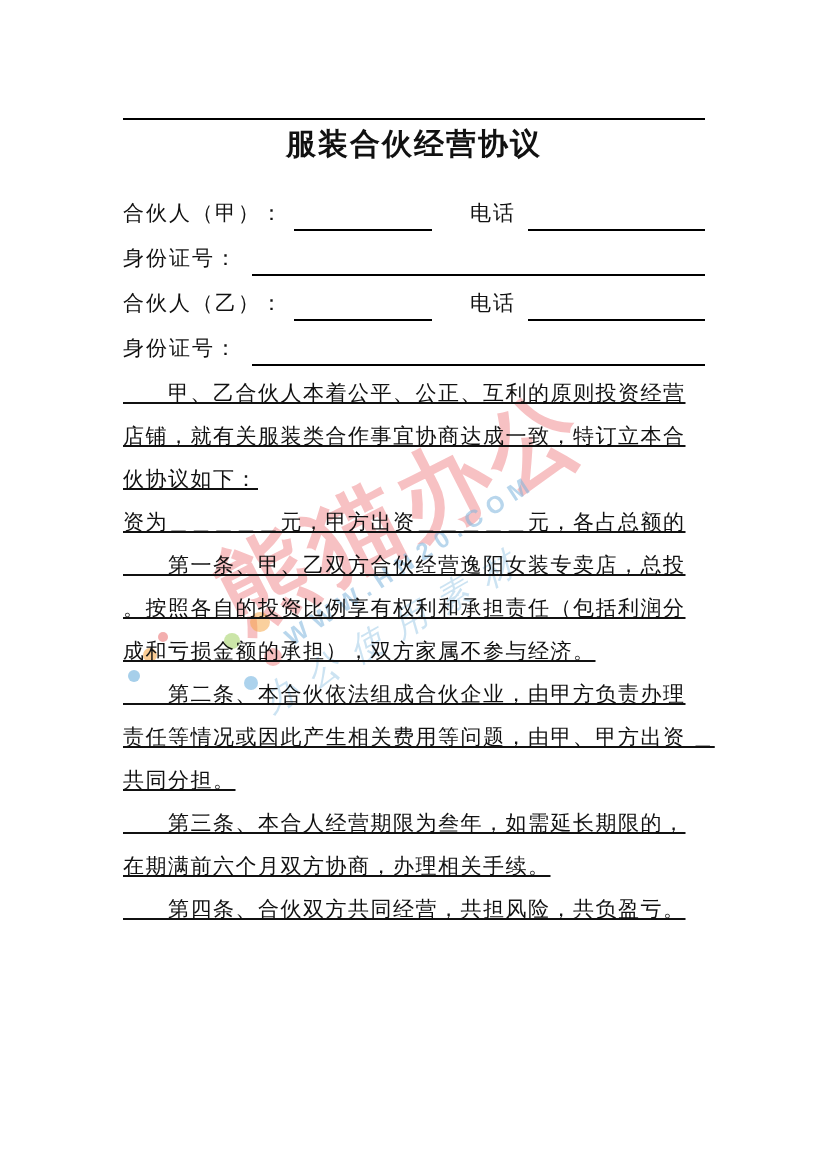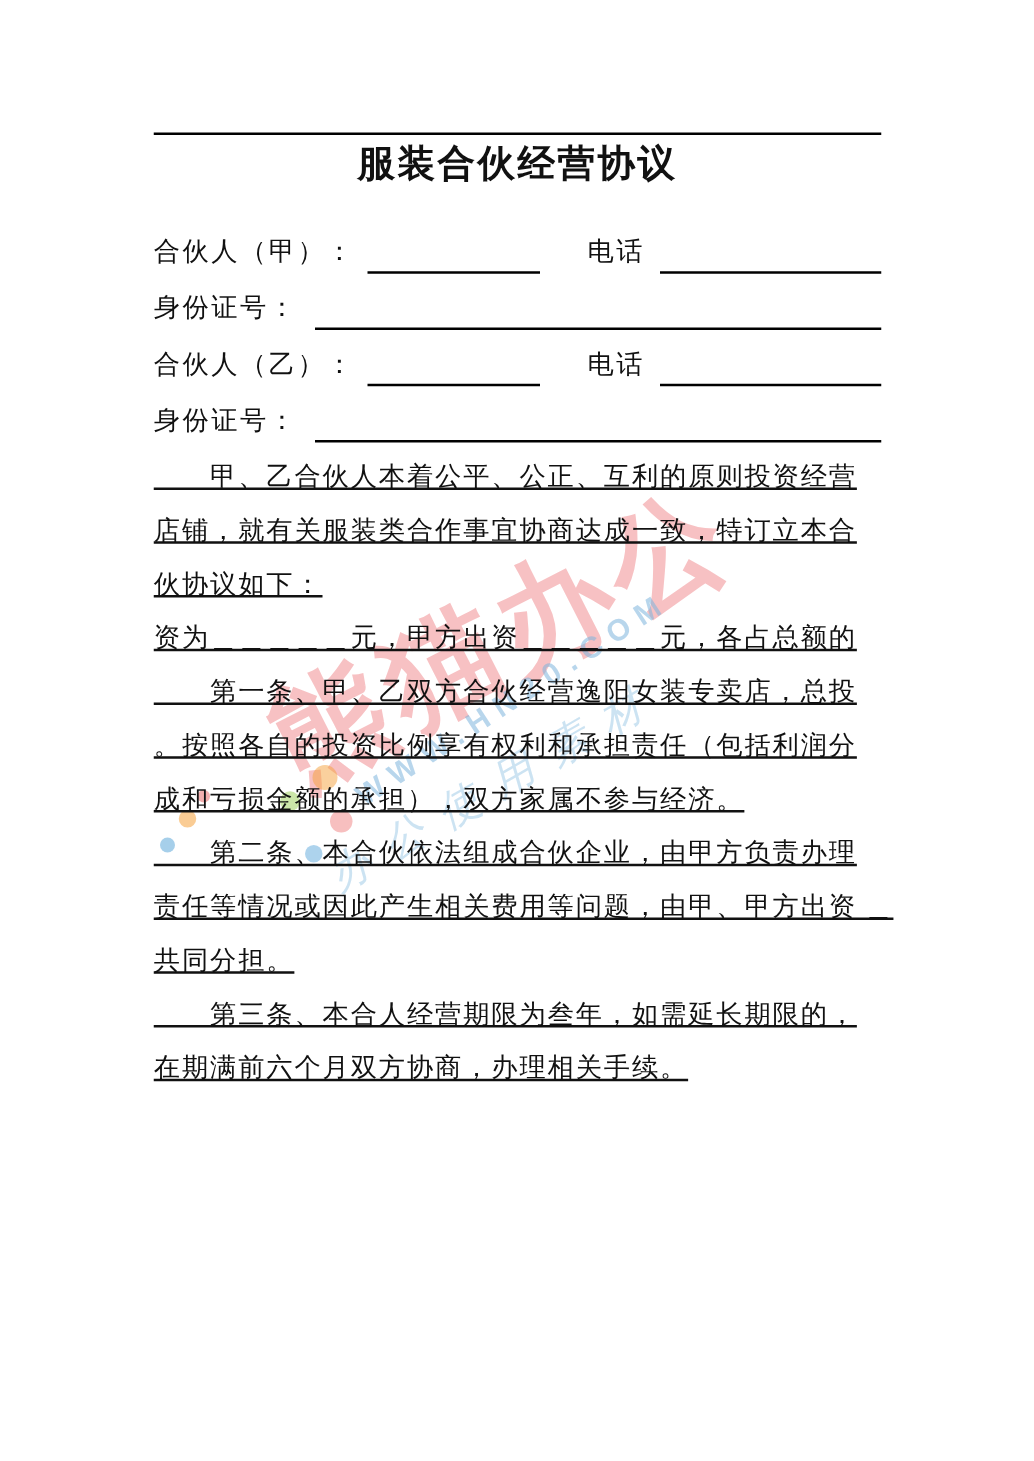--- a/index.html
+++ b/index.html
@@ -43,21 +43,21 @@
   .d1 { left:143px; top:648px; width:14px; height:14px; background:#F6A23C; opacity:.55; }
   .d2 { left:128px; top:670px; width:12px; height:12px; background:#4D9FD6; opacity:.50; }
   .d3 { left:158px; top:632px; width:10px; height:10px; background:#E85D5D; opacity:.50; }
   .d4 { left:224px; top:633px; width:16px; height:16px; background:#8CC63F; opacity:.45; }
   .d5 { left:250px; top:612px; width:20px; height:20px; background:#F6A23C; opacity:.50; }
   .d6 { left:264px; top:648px; width:18px; height:18px; background:#F08080; opacity:.50; }
   .d7 { left:244px; top:676px; width:14px; height:14px; background:#5BA8DB; opacity:.50; }
 
   
   .content {
-    position:absolute; left:123px; top:4px; width:582px; z-index:2;
+    position:absolute; left:123px; top:16px; width:582px; z-index:2;
   }
   .title-rule {
     margin-top:102px;
     border-top:2px solid #000;
     height:0;
   }
   .doc-title {
     margin:4px 0 0 0;
     text-align:center;
     font-size:30px; font-weight:bold;
@@ -148,16 +148,17 @@
       <div class="bline">伙协议如下：</div>
       <div class="bline">资为＿＿＿＿＿元，甲方出资＿＿＿＿＿元，各占总额的</div>
       <div class="bline">　　第一条、甲、乙双方合伙经营逸阳女装专卖店，总投</div>
       <div class="bline">。按照各自的投资比例享有权利和承担责任（包括利润分</div>
       <div class="bline">成和亏损金额的承担），双方家属不参与经济。</div>
       <div class="bline">　　第二条、本合伙依法组成合伙企业，由甲方负责办理</div>
       <div class="bline">责任等情况或因此产生相关费用等问题，由甲、甲方出资 ＿</div>
       <div class="bline">共同分担。</div>
       <div class="bline">　　第三条、本合人经营期限为叁年，如需延长期限的，</div>
       <div class="bline">在期满前六个月双方协商，办理相关手续。</div>
+      <div class="bline">　　第四条、合伙双方共同经营，共担风险，共负盈亏。</div>
     </div>
 
   </div>
 </div>
 
 </body></html>

